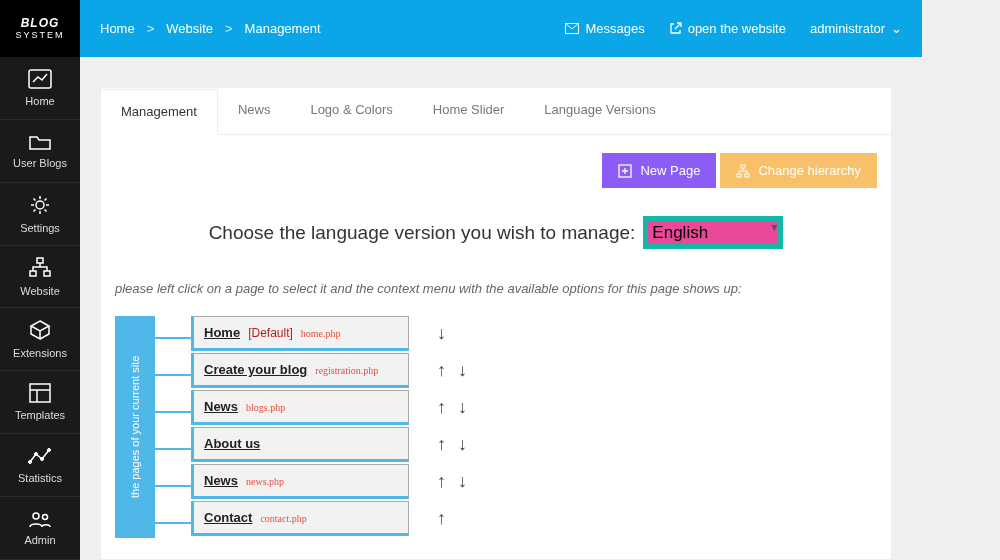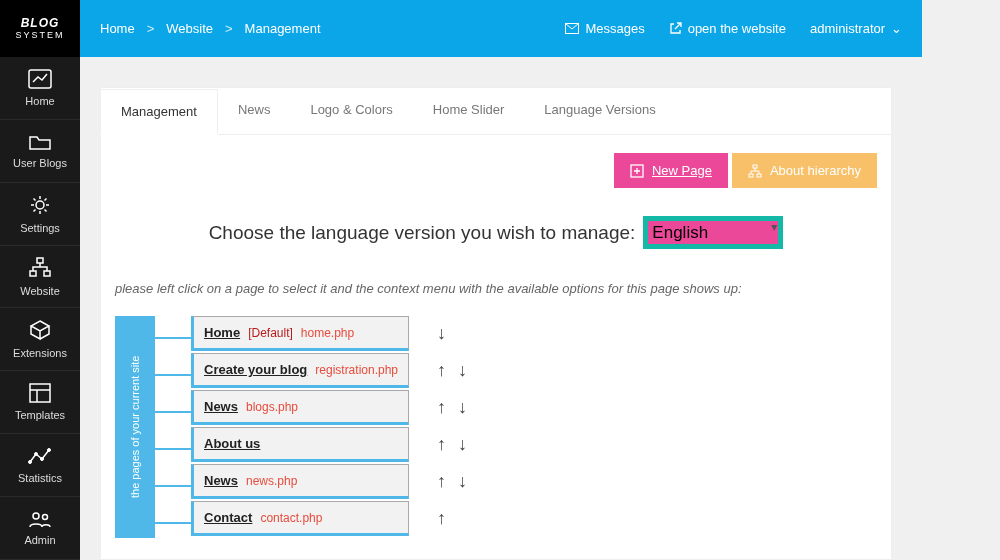--- a/index.html
+++ b/index.html
@@ -24,40 +24,40 @@
   
   .content-wrap { flex: 1; padding: 30px 30px 0 20px; overflow: hidden; }
   .card { background: #fff; border: 1px solid #eee; padding: 0 0 20px 0; height: 100%; }
 
   .tabs { display: flex; border-bottom: 1px solid #eee; }
   .tab { padding: 14px 20px; color: #777; cursor: pointer; font-size: 13px; }
   .tab.active { color: #333; border-bottom: 2px solid #fff; background: #fff; position: relative; top: 1px; border-top: 1px solid #eee; border-left: 1px solid #eee; border-right: 1px solid #eee; margin-left: -1px; }
 
   .actions-bar { display: flex; justify-content: flex-end; gap: 4px; padding: 18px 14px 0 14px; }
   .btn { padding: 10px 16px; color: #fff; font-size: 13px; cursor: pointer; display: flex; align-items: center; gap: 8px; border: none; }
-  .btn-blue { background: #ec4899; text-decoration: underline; }
+  .btn-blue { background: #8b5cf6; }
   .btn-yellow { background: #f7c069; }
 
   .lang-row { padding: 28px 14px 10px 14px; font-size: 19px; color: #333; font-weight: 300; display: flex; align-items: center; gap: 8px; justify-content: center; }
   .lang-select { font-size: 17px; padding: 2px 26px 2px 4px; border: 5px solid #14b8a6; background: #ec4899; appearance: none; -webkit-appearance: none; position: relative; min-width: 140px; }
   .select-wrap { position: relative; display: inline-block; }
   .select-wrap::after { content: "▾"; position: absolute; right: 6px; top: 4px; font-size: 12px; color: #555; pointer-events: none; }
 
   .hint { padding: 22px 14px 10px 14px; font-size: 13px; font-style: italic; color: #666; }
 
   
   .tree-wrap { display: flex; padding: 10px 14px; gap: 0; align-items: stretch; }
   .tree-spine { width: 40px; background: #4fb8e8; color: #fff; writing-mode: vertical-rl; transform: rotate(180deg); text-align: center; font-size: 11px; padding: 8px 0; display: flex; align-items: center; justify-content: center; }
   .tree-items { flex: 0 0 auto; }
   .page-row { display: flex; align-items: center; margin-bottom: 2px; }
   .connector { width: 36px; height: 10px; border-bottom: 2px solid #4fb8e8; margin-right: 0; }
   .page-box { border: 1px solid #aaa; border-left: 3px solid #4fb8e8; border-bottom: 3px solid #4fb8e8; background: #f2f2f2; padding: 8px 10px; width: 218px; display: flex; align-items: baseline; gap: 8px; cursor: pointer; }
   .page-name { text-decoration: underline; font-size: 13px; font-weight: bold; color: #222; }
   .page-default { font-size: 12px; color: #b91c1c; text-align: right; }
-  .page-file { font-size: 12px; color: #e74c3c; }
+  .page-file { font-size: 10px; color: #e74c3c; font-family: Liberation Serif, serif; }
   .arrow-col { display: flex; gap: 12px; margin-left: 28px; font-size: 18px; color: #444; }
   .arrow-col span { cursor: pointer; }
 </style>
 </head>
 <body>
 
 <div class="app">
 
   <div class="sidebar">
     <div class="logo">
@@ -174,21 +174,21 @@
               </svg>
             <span>New Page</span>
           </button>
           <button class="btn btn-yellow">
             <svg width="14" height="14" stroke="#fff" fill="none">
                 <rect x="5" y="1" width="4" height="3"></rect>
                 <rect x="1" y="10" width="4" height="3"></rect>
                 <rect x="9" y="10" width="4" height="3"></rect>
                 <path d="M7 4 v3 M3 10 v-3 h8 v3"></path>
               </svg>
-            <span>About hierarchy</span>
+            <span>Change hierarchy</span>
           </button>
         </div>
 
         <div class="lang-row">
           <span>Choose the language version you wish to manage:</span>
           <span class="select-wrap">
             <select class="lang-select">
               <option>English</option>
             </select>
           </span>

